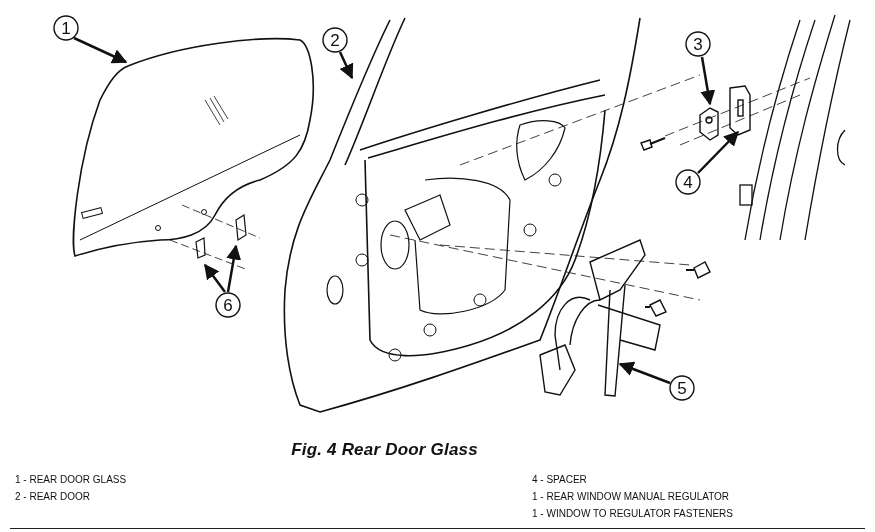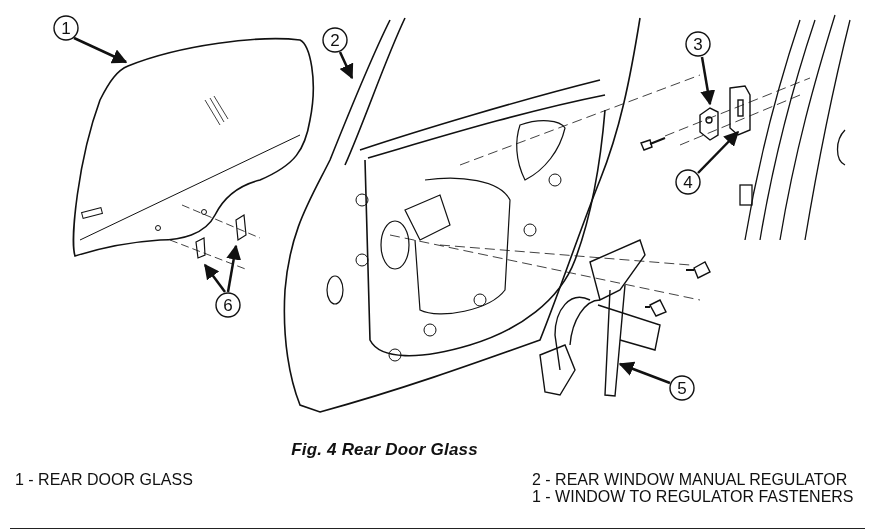--- a/index.html
+++ b/index.html
@@ -1,19 +1,19 @@
 <!DOCTYPE html>
 <html><head>
 <meta charset="utf-8">
 <style>
   html, body { margin:0; padding:0; background:#ffffff; }
   body { width:875px; height:532px; position:relative; overflow:hidden; font-family:"Liberation Sans", sans-serif; color:#111; }
   #drawing { position:absolute; left:0; top:0; width:875px; height:440px; }
   .caption { position:absolute; left:0; width:769px; top:440px; text-align:center; font-size:17px; font-weight:bold; font-style:italic; letter-spacing:0.2px; }
-  .legend-col { position:absolute; top:471px; font-size:16px; line-height:17px; }
+  .legend-col { position:absolute; top:471px; font-size:10px; line-height:17px; }
   .legend-col div { white-space:nowrap; }
   #legend-left { left:15px; }
   #legend-right { left:532px; }
   .rule { position:absolute; left:10px; right:10px; top:528px; height:1px; background:#222; }
   .callout-text { font-family:"Liberation Sans", sans-serif; font-size:17px; fill:#111; }
 </style>
 </head>
 <body>
 
 <svg id="drawing" viewBox="0 0 875 440" xmlns="http://www.w3.org/2000/svg">
@@ -119,18 +119,20 @@
     <text class="callout-text" x="228" y="311" text-anchor="middle">6</text>
     <line x1="225" y1="292" x2="205" y2="265" stroke="#111" stroke-width="2.5" marker-end="url(#ah)"></line>
     <line x1="228" y1="292" x2="236" y2="246" stroke="#111" stroke-width="2.5" marker-end="url(#ah)"></line>
   </g>
 </svg>
 
 <div class="caption">Fig. 4 Rear Door Glass</div>
 
 <div class="legend-col" id="legend-left">
   <div>1 - REAR DOOR GLASS</div>
+  <div>2 - REAR DOOR</div>
 </div>
 <div class="legend-col" id="legend-right">
-  <div>2 - REAR WINDOW MANUAL REGULATOR</div>
+  <div>4 - SPACER</div>
+  <div>1 - REAR WINDOW MANUAL REGULATOR</div>
   <div>1 - WINDOW TO REGULATOR FASTENERS</div>
 </div>
 <div class="rule"></div>
 
 </body></html>

